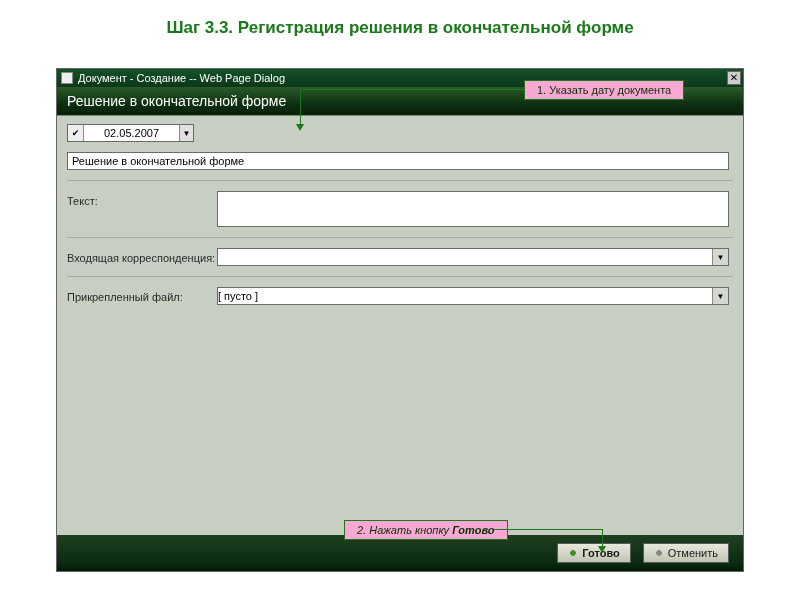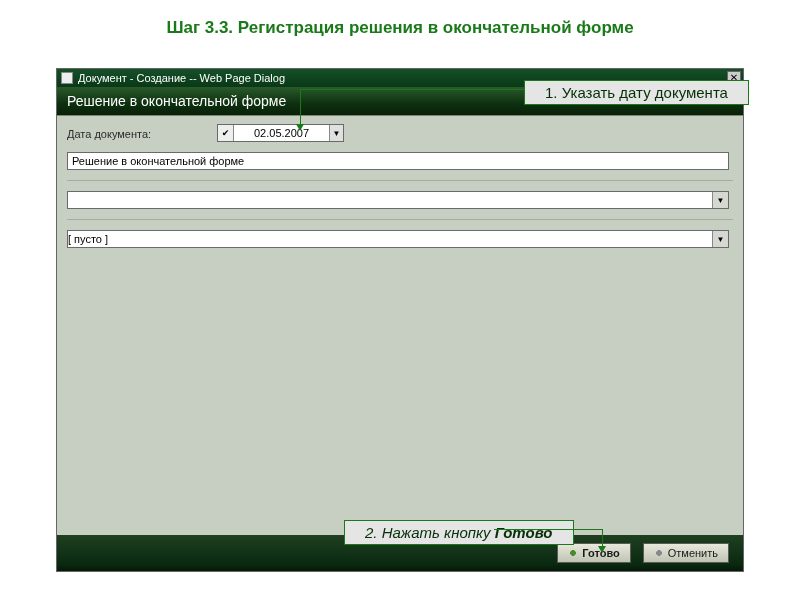--- a/index.html
+++ b/index.html
@@ -163,23 +163,23 @@
   .btn.primary { font-weight: bold; }
   .btn .ico {
     width: 10px; height: 10px;
     background: radial-gradient(circle, #4a8a2a 40%, transparent 42%);
     border-radius: 50%;
   }
   .btn .ico.cancel { background: radial-gradient(circle, #888 40%, transparent 42%); }
   .callout {
     position: absolute;
     border: 1px solid #1a7a1a;
-    background: #e5e5e5;
-    padding: 3px 20px;
-    font-size: 15px;
+    background: #f9a8d4;
+    padding: 3px 12px;
+    font-size: 11px;
     color: #083008;
     white-space: nowrap;
   }
   .callout b { font-weight: bold; }
   .connector {
     position: absolute;
     border-top: 1px solid #1a7a1a;
   }
   .connector.v { border-top: none; border-left: 1px solid #1a7a1a; }
   .arrow-d {
@@ -201,42 +201,47 @@
     <span class="doc-icon"></span>
     <span>Документ - Создание -- Web Page Dialog</span>
     <span class="close-x">✕</span>
   </div>
 
   <div class="subheader">Решение в окончательной форме</div>
 
   <div class="form-area">
 
     <div class="row">
-      <div class="lbl">Дата документа:</div>
       <div class="date-field">
         <span class="cal-btn">✔</span>
         <span class="date-val">02.05.2007</span>
         <span class="dd">▼</span>
       </div>
     </div>
 
     <div class="row">
       <input class="text-input" value="Решение в окончательной форме" style="">
     </div>
 
-
-
     <div class="row sepline">
+      <div class="lbl">Текст:</div>
+      <div class="multiline"></div>
+    </div>
+
+
+    <div class="row sepline">
+      <div class="lbl">Входящая корреспонденция:</div>
       <div class="combo">
         <span class="combo-val"></span>
         <span class="dd-btn">▼</span>
       </div>
     </div>
 
     <div class="row sepline">
+      <div class="lbl">Прикрепленный файл:</div>
       <div class="combo">
         <span class="combo-val">[ пусто ]</span>
         <span class="dd-btn">▼</span>
       </div>
     </div>
 
   </div>
 
   <div class="footer">
     <div class="btn primary">

